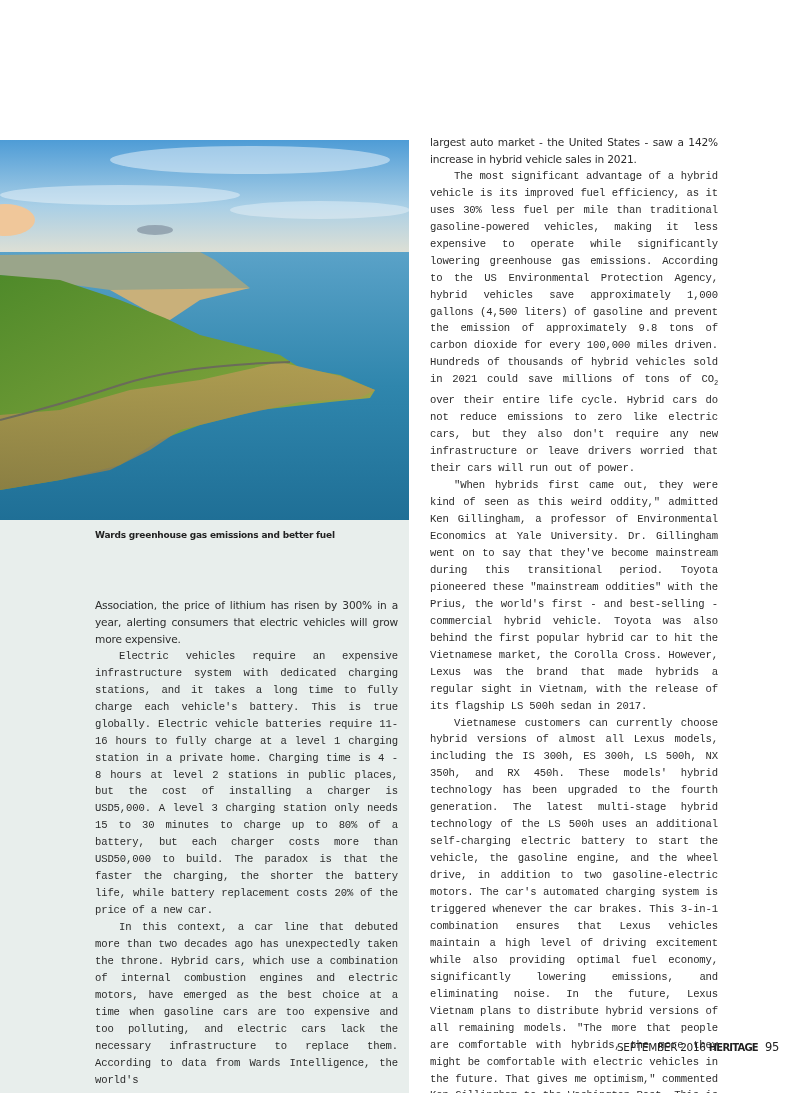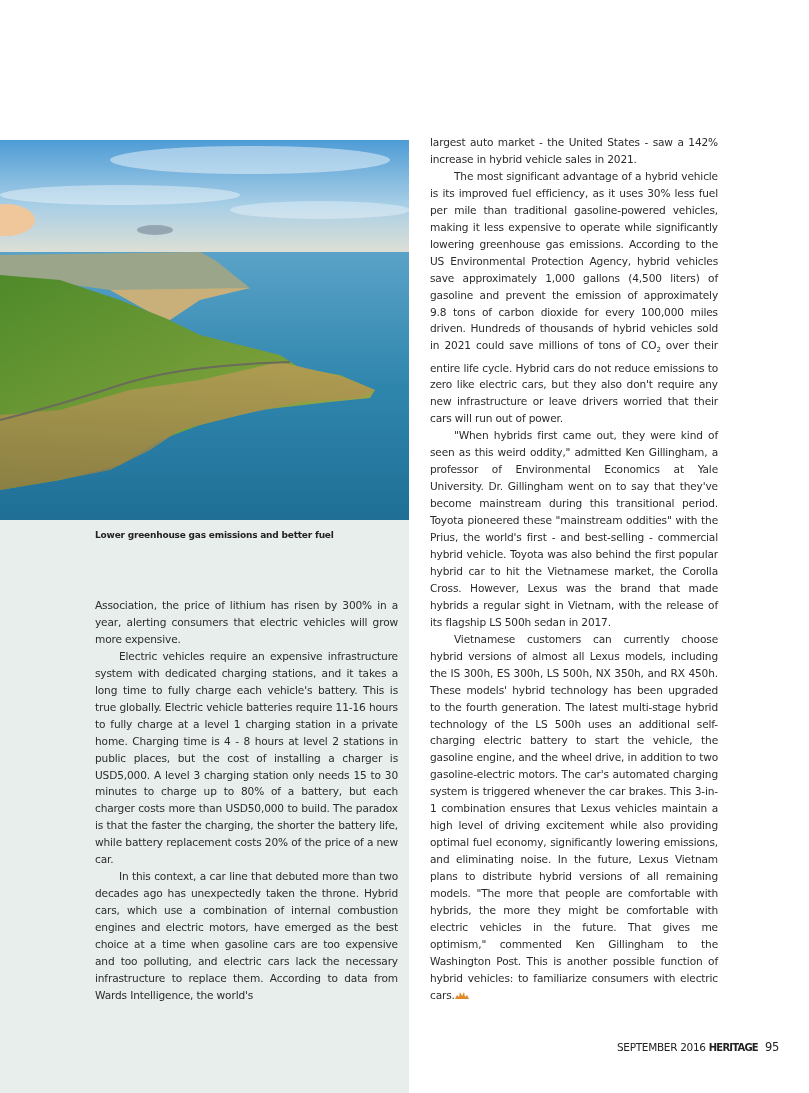--- a/index.html
+++ b/index.html
@@ -6,21 +6,21 @@
   body { width:809px; height:1093px; position:relative; background:#ffffff; overflow:hidden;
          font-family:"DejaVu Sans", sans-serif; color:#2a2a2a; }
   .left-panel { position:absolute; left:0; top:520px; width:409px; height:573px; background:#e8eeec; }
   .photo { position:absolute; left:0; top:140px; width:409px; height:380px; overflow:hidden; }
   .photo svg { display:block; width:409px; height:380px; }
   .caption { position:absolute; left:95px; top:528px; width:290px; font-size:9px; line-height:14px;
              font-weight:bold; color:#222; letter-spacing:-0.2px; }
   .col { position:absolute; font-size:10.6px; line-height:16.95px; text-align:justify; color:#2b2b2b;
          letter-spacing:-0.15px; }
   .col p { margin:0; }
-  .col p.indent { text-indent:24px; }
+  .col p.indent { text-indent:24px;font-family:Liberation Mono, monospace; }
   .col-left { left:95px; top:597px; width:303px; }
   .col-right { left:430px; top:134px; width:288px; }
   .end-mark { display:inline-block; width:14px; height:9px; vertical-align:baseline; }
   .footer { position:absolute; left:617px; top:1040px; font-size:10.5px; color:#222; letter-spacing:-0.3px; white-space:nowrap; }
   .footer .brand { font-weight:bold; font-size:10px; letter-spacing:-0.8px; }
   .footer .pnum { font-weight:normal; margin-left:4px; font-size:11.5px; }
   sub { font-size:7px; }
 </style>
 </head>
 <body>
@@ -59,21 +59,21 @@
     <rect x="0" y="112" width="409" height="268" fill="url(#sea)"></rect>
     <path d="M0,115 L200,112 L215,120 L250,148 L170,160 L110,150 L0,135 Z" fill="#9aa58a"></path>
     <path d="M110,150 L250,148 L200,160 L170,180 L160,178 Z" fill="#c9b07a"></path>
     <path d="M0,135 L60,140 L120,160 L165,178 L200,195 L240,205 L280,215 L300,228 L340,235 L375,250 L370,258 L330,262 L260,270 L200,285 L160,300 L120,325 L60,340 L0,350 Z" fill="url(#hill)"></path>
     <path d="M0,275 L60,270 L130,250 L200,240 L280,222 L340,236 L375,250 L360,258 L300,262 L240,275 L180,290 L150,310 L110,330 L60,340 L0,350 Z" fill="url(#cliff)" opacity="0.85"></path>
     <path d="M0,280 Q60,265 120,245 T290,222" stroke="#6b6b5a" stroke-width="2" fill="none"></path>
   </svg>
 </div>
 
 <div class="caption">
-  <div>Lower greenhouse gas emissions and better fuel</div>
+  <div>Wards greenhouse gas emissions and better fuel</div>
 </div>
 
 <div class="col col-left">
   <p>Association, the price of lithium has risen by 300% in a year, alerting consumers that electric vehicles will grow more expensive.</p>
   <p class="indent">Electric vehicles require an expensive infrastructure system with dedicated charging stations, and it takes a long time to fully charge each vehicle's battery. This is true globally. Electric vehicle batteries require 11-16 hours to fully charge at a level 1 charging station in a private home. Charging time is 4 - 8 hours at level 2 stations in public places, but the cost of installing a charger is USD5,000. A level 3 charging station only needs 15 to 30 minutes to charge up to 80% of a battery, but each charger costs more than USD50,000 to build. The paradox is that the faster the charging, the shorter the battery life, while battery replacement costs 20% of the price of a new car.</p>
   <p class="indent">In this context, a car line that debuted more than two decades ago has unexpectedly taken the throne. Hybrid cars, which use a combination of internal combustion engines and electric motors, have emerged as the best choice at a time when gasoline cars are too expensive and too polluting, and electric cars lack the necessary infrastructure to replace them. According to data from Wards Intelligence, the world's</p>
 </div>
 
 <div class="col col-right">
   <p>largest auto market - the United States - saw a 142% increase in hybrid vehicle sales in 2021.</p>

